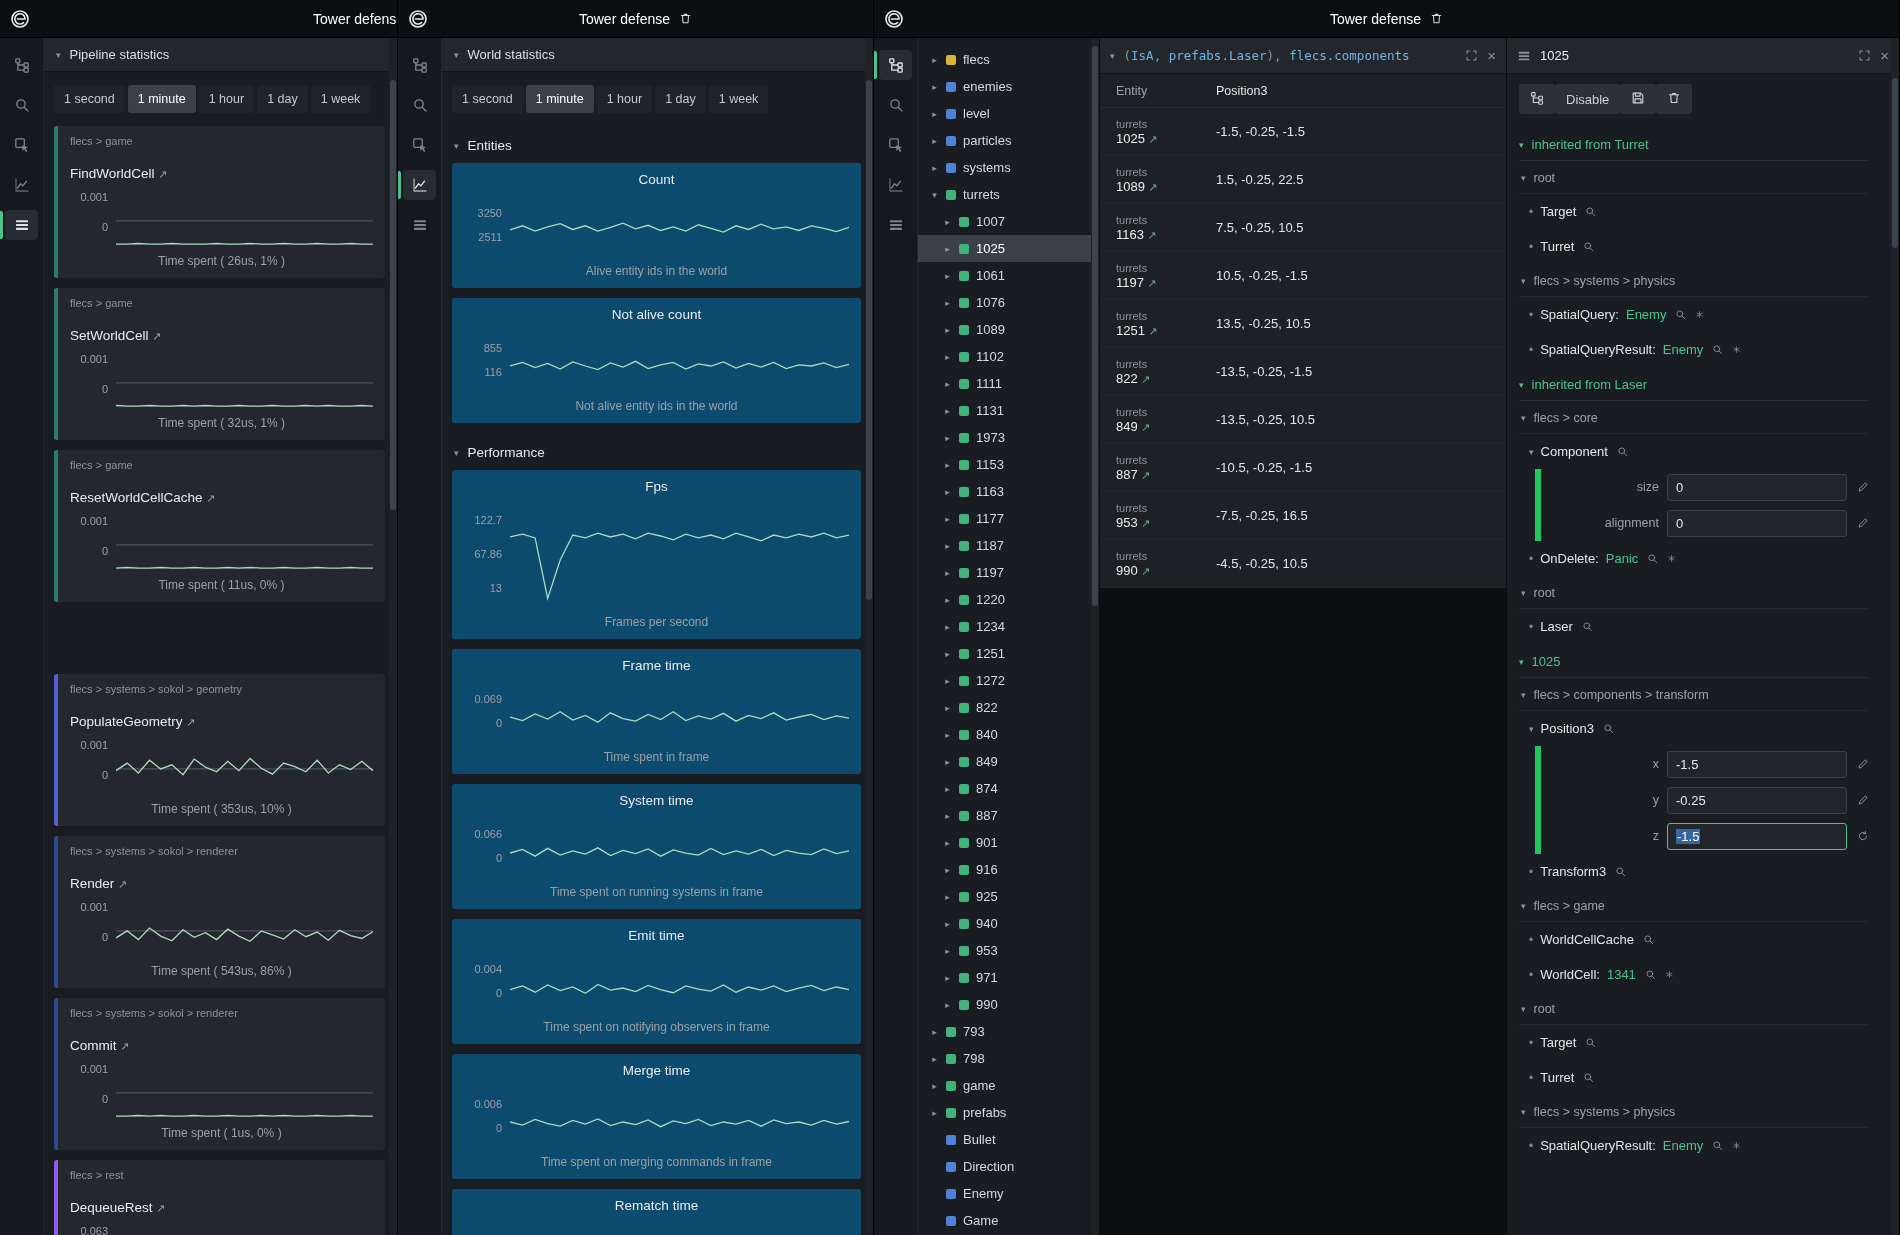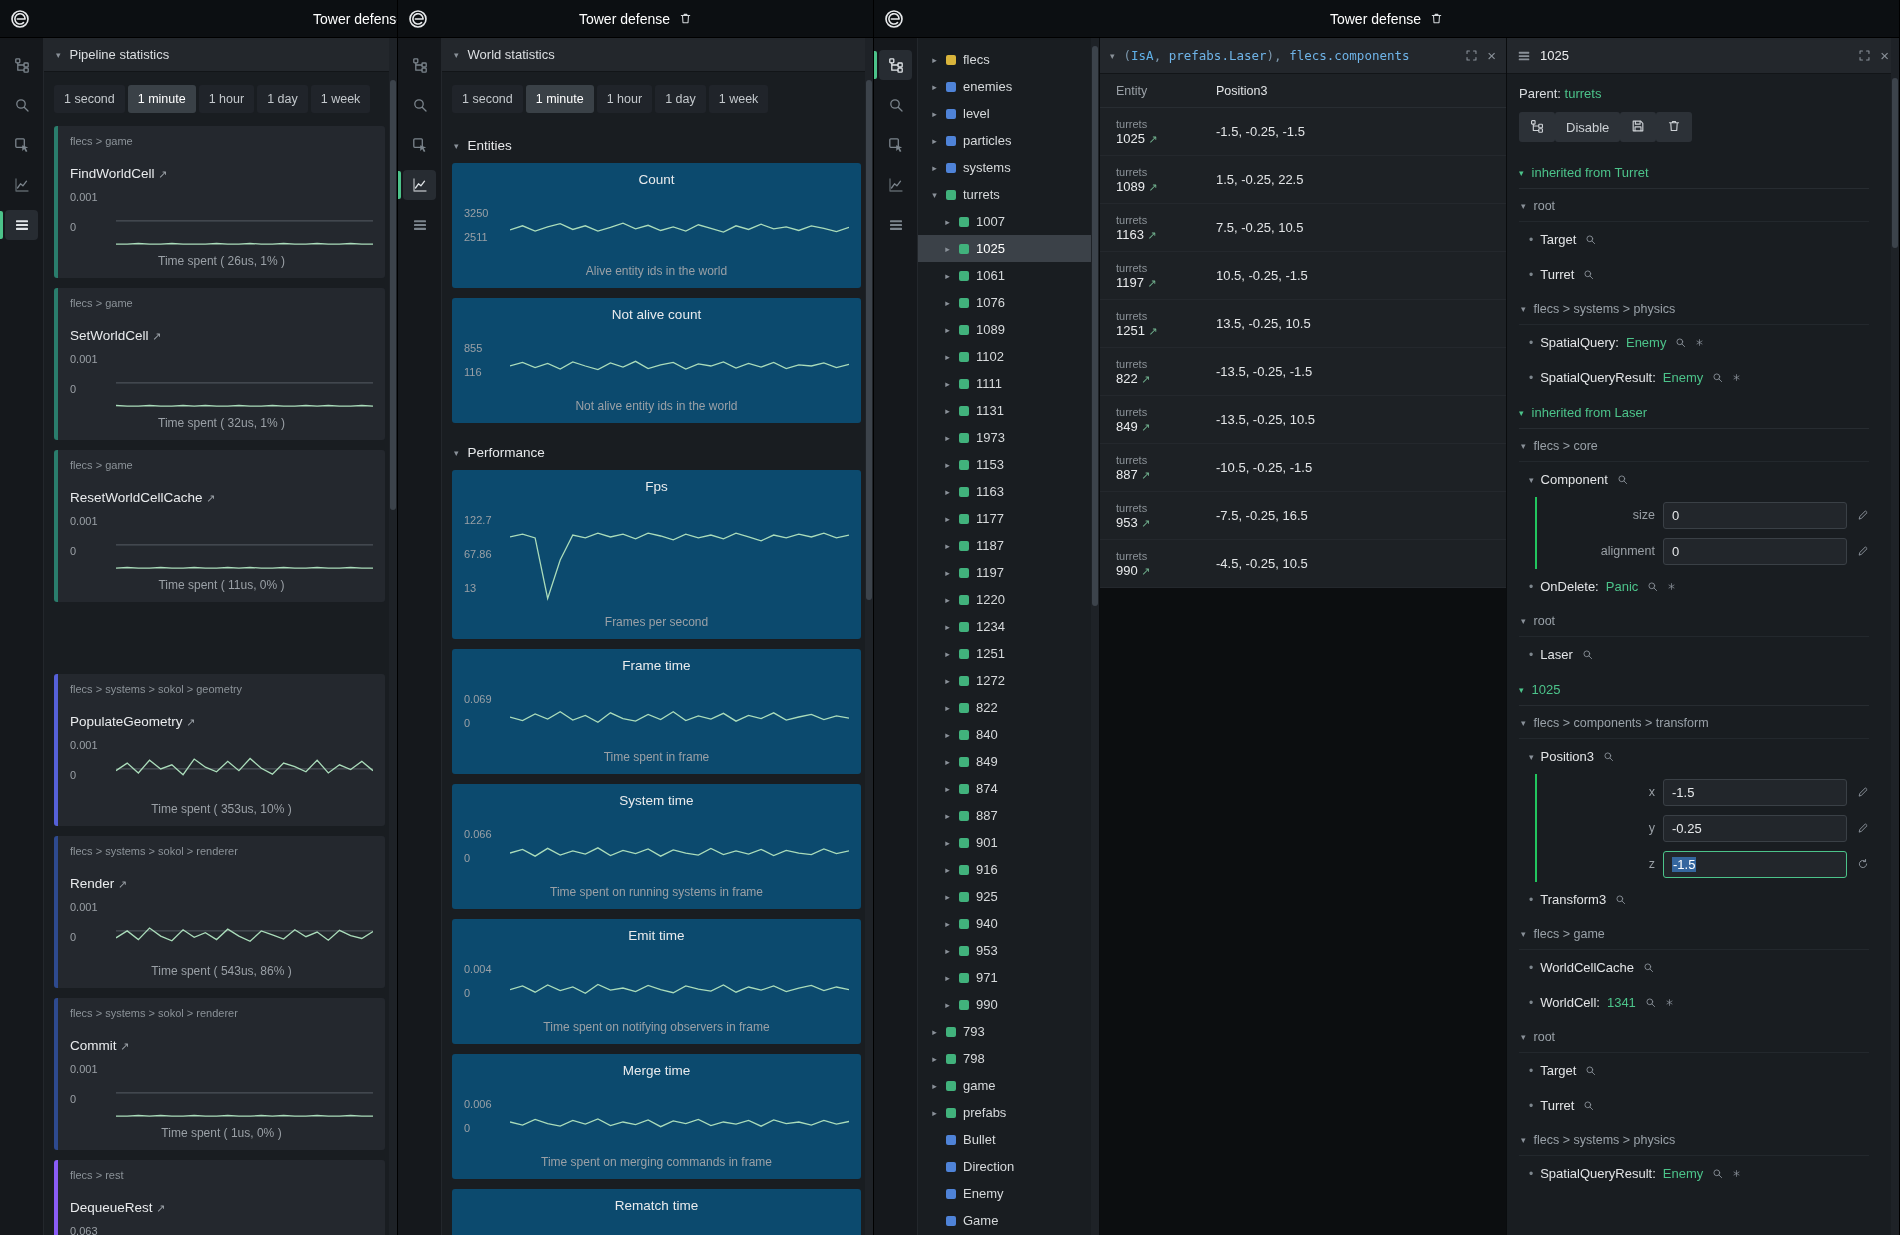--- a/index.html
+++ b/index.html
@@ -30,21 +30,21 @@
   .time-row{display:flex;gap:3px;padding:13px 10px 11px;flex:0 0 auto}
   .time-btn{border:0;background:#20242a;color:#c3c8cc;font-size:12.5px;padding:7px 10px;border-radius:3px;cursor:pointer;white-space:nowrap}
   .time-btn.active{background:#3a4147;color:#fff}
   .cards{flex:1;overflow:hidden;padding:2px 12px 0 10px;display:flex;flex-direction:column;gap:10px}
   .pcard{background:#24282e;border-left:4px solid #2a7d6c;border-radius:3px;padding:9px 12px 10px;flex:0 0 auto}
   .pcard.gap-before{margin-top:62px}
   .crumb{font-size:11px;color:#8b9298}
   .cname{font-size:13.5px;color:#e9ebed;margin-top:19px;cursor:pointer;width:fit-content}
   .ext{color:#9aa0a6;font-size:11px}
   .chartrow{display:flex;margin-top:8px;height:58px}
-  .ylabs{flex:0 0 46px;display:flex;flex-direction:column;justify-content:space-between;padding:2px 8px 14px 0;font-size:11px;color:#9aa0a6}
+  .ylabs{flex:0 0 46px;display:flex;flex-direction:column;justify-content:space-between;align-items:flex-end;padding:2px 8px 14px 0;font-size:11px;color:#9aa0a6}
   .spark{flex:1;min-width:0}
   .spark svg{display:block}
   .caption{text-align:center;font-size:12px;color:#9aa0a6;margin-top:7px;white-space:nowrap;overflow:hidden}
   
   .wsec-head{display:flex;align-items:center;gap:9px;padding:12px 4px 10px 2px;font-size:13.5px;color:#e6e8ea;cursor:pointer}
   .wcard{background:#0c4a6e;border-radius:3px;padding:9px 12px 10px;flex:0 0 auto;margin-bottom:10px}
   .wtitle{text-align:center;font-size:13.5px;color:#e9ebed}
   .wcard .chartrow{height:52px;margin-top:18px}
   .wcard .chartrow.tall{height:96px}
   .wcards{display:block}
@@ -83,21 +83,21 @@
   .insp-toolbar{display:flex;gap:0;padding-bottom:13px}
   .tbtn{background:#2c3137;border:0;border-radius:3px;height:30px;min-width:32px;display:inline-flex;align-items:center;justify-content:center;color:#cdd1d5;font-size:13px;cursor:pointer;padding:0 11px;gap:6px}
   .isec-head{color:#4cc38a;font-size:13px;display:flex;align-items:center;gap:8px;padding:10px 0 8px;border-bottom:1px solid #272c31;cursor:pointer}
   .ic-chev{color:#8a9199;font-size:9px}
   .ic-chev.g{color:#4cc38a}
   .ig-head{color:#99a1a8;font-size:12.5px;display:flex;align-items:center;gap:8px;padding:10px 0 8px 2px;border-bottom:1px solid #23282d;cursor:pointer}
   .irow{display:flex;align-items:center;gap:7px;padding:10px 0 10px 10px;font-size:13px;color:#e2e4e6}
   .ibullet{color:#7d868d;font-size:12px}
   .ival{color:#4cc38a}
   .rowicn{color:#8a9199;display:inline-flex;margin-left:2px}
-  .fields{margin-left:16px;border-left:2px solid #22c55e;padding-left:6px}
+  .fields{margin-left:16px;border-left:6px solid #22c55e;padding-left:6px}
   .frow{display:flex;align-items:center;gap:8px;height:36px}
   .flabel{flex:0 0 112px;text-align:right;color:#9aa0a6;font-size:12.5px}
   .finput{flex:1;background:#22262b;border:1px solid #3a4046;border-radius:3px;height:27px;line-height:25px;padding:0 8px;font-size:13px;color:#e6e8ea;cursor:text;min-width:0}
   .finput.editing{border-color:#4cc38a}
   .selval{background:#35669e;color:#fff;padding:0 1px}
   .icn svg{display:block}
 </style>
 </head>
 <body>
 
@@ -905,24 +905,20 @@
           <span class="ititle">1025</span>
           <span class="spacer"></span>
           <span class="hbtn">
               <svg width="13" height="13" viewBox="0 0 16 16" fill="none" stroke="currentColor" stroke-width="1.3" stroke-linecap="round" stroke-linejoin="round">
                 <path d="M2.5 5.5v-3h3M13.5 5.5v-3h-3M2.5 10.5v3h3M13.5 10.5v3h-3"></path>
               </svg>
             </span>
           <span class="hbtn">×</span>
         </div>
         <div class="insp-body">
-          <div class="parent-row">
-            <span>Parent:</span>
-            <span class="plink">turrets</span>
-          </div>
           <div class="insp-toolbar">
             <button class="tbtn">
                 <span><svg width="14" height="14" viewBox="0 0 16 16" fill="none" stroke="currentColor" stroke-width="1.3" stroke-linecap="round" stroke-linejoin="round">
                     <rect x="1.8" y="1.8" width="4" height="4" rx="0.8"></rect>
                     <rect x="10" y="6" width="4.2" height="4" rx="0.8"></rect>
                     <rect x="10" y="11.2" width="4.2" height="4" rx="0.8"></rect>
                     <path d="M3.8 5.8v7.4h6.2M3.8 8h6.2"></path>
                   </svg></span>
               </button>
             <button class="tbtn">Disable</button>

